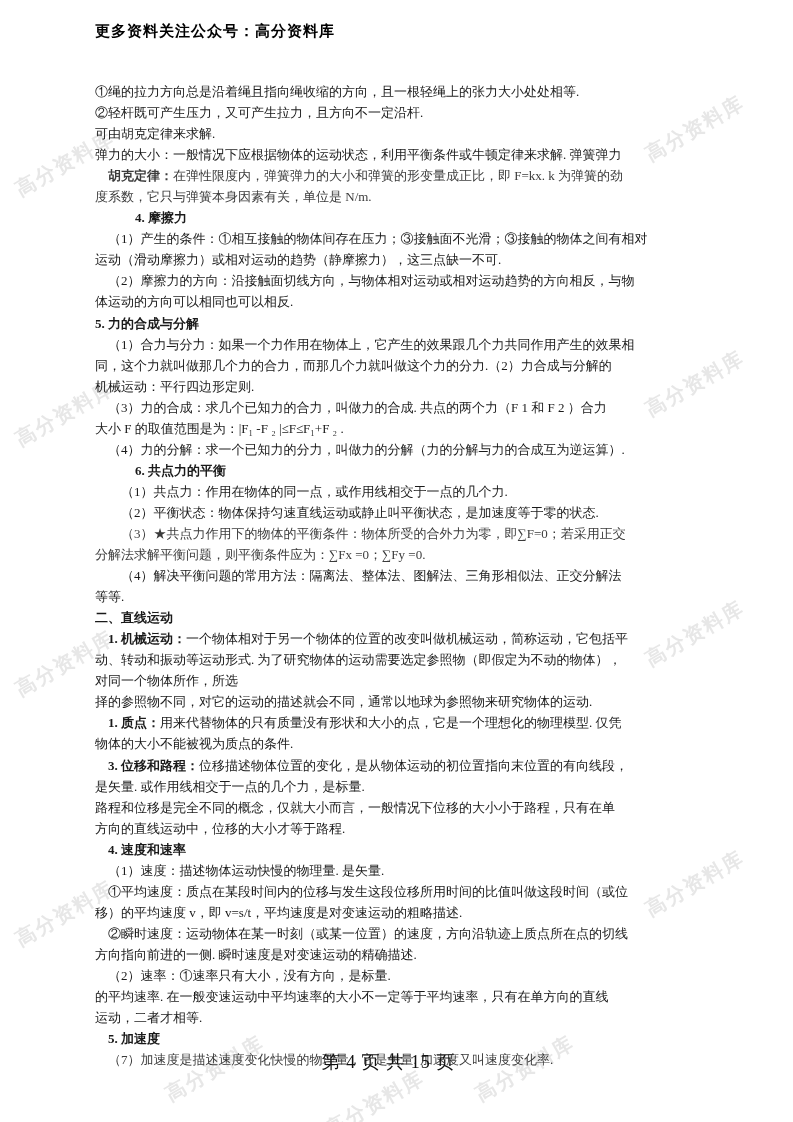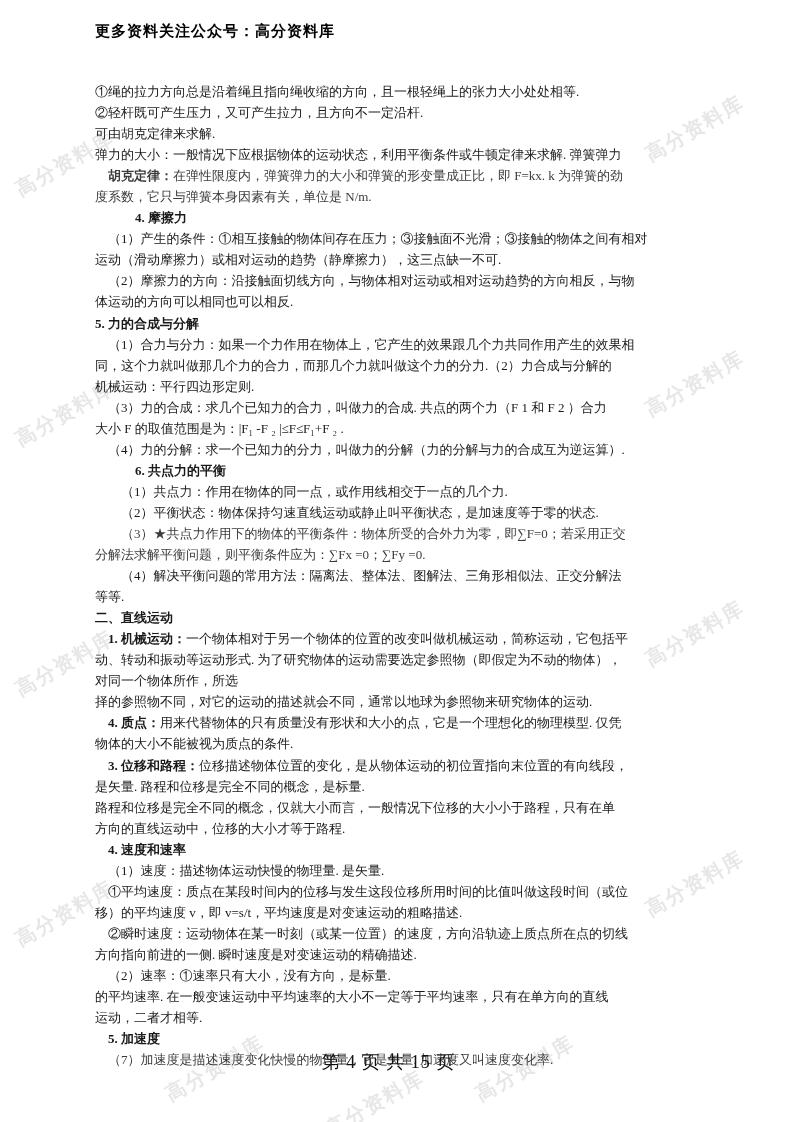--- a/index.html
+++ b/index.html
@@ -127,24 +127,24 @@
         <p class="ind3">（2）平衡状态：物体保持匀速直线运动或静止叫平衡状态，是加速度等于零的状态.</p>
         <p class="ind3 blurline">（3）★共点力作用下的物体的平衡条件：物体所受的合外力为零，即∑F=0；若采用正交</p>
         <p class="ind1 blurline">分解法求解平衡问题，则平衡条件应为：∑Fx =0；∑Fy =0.</p>
         <p class="ind3">（4）解决平衡问题的常用方法：隔离法、整体法、图解法、三角形相似法、正交分解法</p>
         <p class="ind1">等等.</p>
         <p class="ind1 bold">二、直线运动</p>
         <p class="ind2"><span class="bold">1. 机械运动：</span>一个物体相对于另一个物体的位置的改变叫做机械运动，简称运动，它包括平</p>
         <p class="ind1">动、转动和振动等运动形式. 为了研究物体的运动需要选定参照物（即假定为不动的物体），</p>
         <p class="ind1">对同一个物体所作，所选</p>
         <p class="ind1">择的参照物不同，对它的运动的描述就会不同，通常以地球为参照物来研究物体的运动.</p>
-        <p class="ind2"><span class="bold">4. 质点：</span>用来代替物体的只有质量没有形状和大小的点，它是一个理想化的物理模型. 仅凭</p>
+        <p class="ind2"><span class="bold">1. 质点：</span>用来代替物体的只有质量没有形状和大小的点，它是一个理想化的物理模型. 仅凭</p>
         <p class="ind1">物体的大小不能被视为质点的条件.</p>
         <p class="ind2"><span class="bold">3. 位移和路程：</span>位移描述物体位置的变化，是从物体运动的初位置指向末位置的有向线段，</p>
-        <p class="ind1">是矢量. 路程和位移是完全不同的概念，是标量.</p>
+        <p class="ind1">是矢量. 或作用线相交于一点的几个力，是标量.</p>
         <p class="ind1">路程和位移是完全不同的概念，仅就大小而言，一般情况下位移的大小小于路程，只有在单</p>
         <p class="ind1">方向的直线运动中，位移的大小才等于路程.</p>
         <p class="ind2 bold">4. 速度和速率</p>
         <p class="ind2">（1）速度：描述物体运动快慢的物理量. 是矢量.</p>
         <p class="ind2">①平均速度：质点在某段时间内的位移与发生这段位移所用时间的比值叫做这段时间（或位</p>
         <p class="ind1">移）的平均速度 v，即 v=s/t，平均速度是对变速运动的粗略描述.</p>
         <p class="ind2">②瞬时速度：运动物体在某一时刻（或某一位置）的速度，方向沿轨迹上质点所在点的切线</p>
         <p class="ind1">方向指向前进的一侧. 瞬时速度是对变速运动的精确描述.</p>
         <p class="ind2">（2）速率：①速率只有大小，没有方向，是标量.</p>
         <p class="ind1">的平均速率. 在一般变速运动中平均速率的大小不一定等于平均速率，只有在单方向的直线</p>

